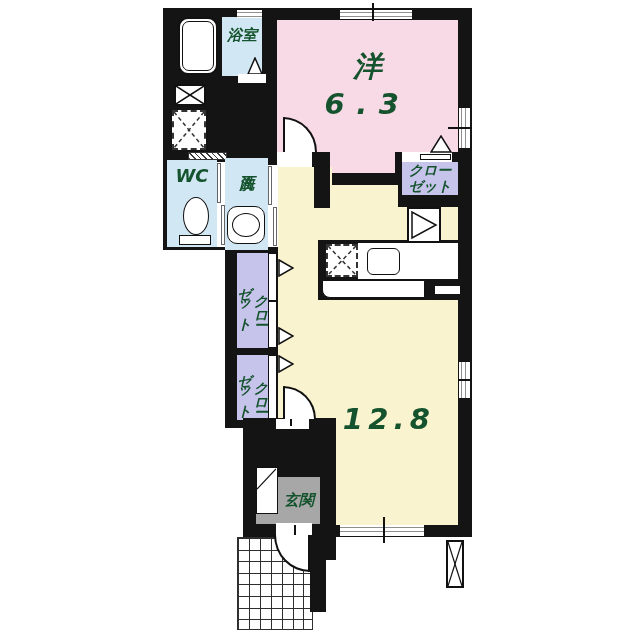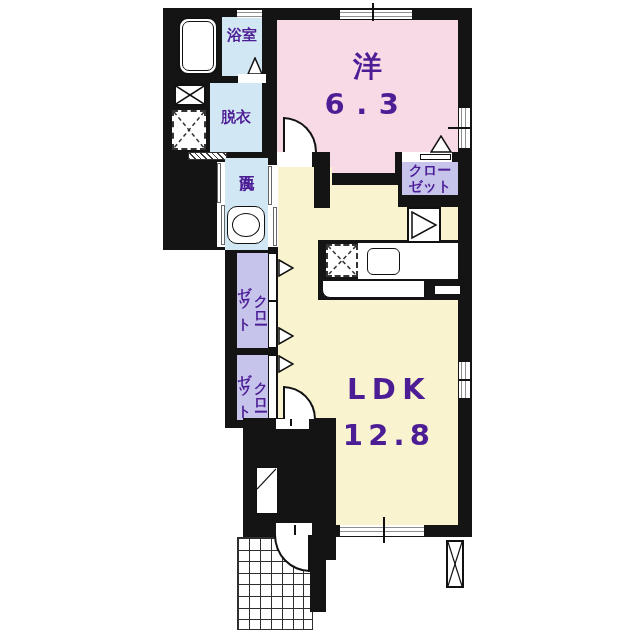--- a/index.html
+++ b/index.html
@@ -8,21 +8,21 @@
   .abs{position:absolute;}
   .wall{background:#141414;}
   .room{display:flex;align-items:center;justify-content:center;}
   .col{flex-direction:column;}
   .blue{background:#d2e7f4;}
   .pink{background:#f8d9e6;}
   .yellow{background:#faf3cf;}
   .purple{background:#c7c4ec;}
   .gray{background:#a7a7a7;}
   .white{background:#fff;}
-  .lbl{font-weight:bold;color:#4c1d95;line-height:1.1;white-space:nowrap;}
+  .lbl{font-weight:bold;color:#14532d;line-height:1.1;white-space:nowrap;font-style:italic;}
   .lbl-sm{font-size:15px;}
   .lbl-xs{font-size:14px;}
   .lbl-big{font-size:29px;}
   .vtext{writing-mode:vertical-rl;}
   .arc-tr{background:#fff;border-radius:0 100% 0 0;
           border-top:2px solid #111;border-right:2px solid #111;border-left:2px solid #111;box-sizing:border-box;}
   .arc-bl{background:#fff;border-radius:0 0 0 100%;
           border-left:2px solid #111;border-bottom:2px solid #111;border-right:2px solid #111;box-sizing:border-box;}
   .win-h{background:linear-gradient(to bottom,#fff 0 2px,#8f8f8f 2px 3px,#fff 3px 6px,#8f8f8f 6px 7px,#fff 7px 100%);}
   .win-v{background:linear-gradient(to right,#fff 0 2px,#8f8f8f 2px 3px,#fff 3px 6px,#8f8f8f 6px 7px,#fff 7px 100%);}
@@ -63,25 +63,27 @@
         <line x1="28" y1="0" x2="0" y2="18" stroke="#111" stroke-width="1.5"></line>
       </svg>
   </div>
   <div class="abs dashedbox" style="left:172px;top:110px;width:34px;height:40px;">
     <svg width="30" height="36">
         <line x1="0" y1="0" x2="30" y2="36" stroke="#333" stroke-width="1.5" stroke-dasharray="4,3"></line>
         <line x1="30" y1="0" x2="0" y2="36" stroke="#333" stroke-width="1.5" stroke-dasharray="4,3"></line>
       </svg>
   </div>
 
-  <div class="abs blue room" style="left:210px;top:83px;width:52px;height:69px;">
-    <span class="lbl lbl-sm">脱衣</span>
-  </div>
   <div class="abs hatch" style="left:188px;top:152px;width:39px;height:8px;"></div>
 
+  <div class="abs blue room col" style="left:167px;top:160px;width:50px;height:87px;justify-content:flex-start;">
+    <span class="lbl" style="font-size:18px;margin-top:6px;">WC</span>
+    <div class="abs" style="left:16px;top:37px;width:26px;height:38px;background:#fff;border:1.5px solid #111;border-radius:50%;box-sizing:border-box;"></div>
+    <div class="abs" style="left:12px;top:75px;width:32px;height:10px;background:#fff;border:1.5px solid #111;box-sizing:border-box;"></div>
+  </div>
   <div class="abs white" style="left:217px;top:162px;width:8px;height:85px;">
     <div class="panel" style="left:0;top:1px;width:4px;height:40px;"></div>
     <div class="panel" style="left:4px;top:43px;width:4px;height:40px;"></div>
   </div>
   <div class="abs blue room col" style="left:225px;top:158px;width:43px;height:92px;justify-content:flex-start;">
     <span class="lbl lbl-sm vtext" style="margin-top:6px;">洗面</span>
     <div class="abs" style="left:2px;top:48px;width:38px;height:38px;background:#fff;border:1.5px solid #111;border-radius:10px;box-sizing:border-box;">
       <div style="position:absolute;left:4px;top:6px;width:26px;height:22px;border:1.2px solid #111;border-radius:50%;"></div>
     </div>
   </div>
@@ -108,21 +110,20 @@
   </svg>
   <div class="abs purple room col" style="left:402px;top:162px;width:56px;height:33px;">
     <span class="lbl lbl-xs">クロー</span>
     <span class="lbl lbl-xs">ゼット</span>
   </div>
 
   <div class="abs yellow" style="left:278px;top:167px;width:54px;height:253px;"></div>
   <div class="abs yellow" style="left:332px;top:185px;width:66px;height:58px;"></div>
   <div class="abs yellow" style="left:395px;top:207px;width:63px;height:36px;"></div>
   <div class="abs yellow room col" style="left:320px;top:300px;width:138px;height:225px;">
-    <span class="lbl lbl-big" style="letter-spacing:0.22em;">LDK</span>
     <span class="lbl lbl-big" style="margin-top:14px;letter-spacing:0.18em;">12.8</span>
   </div>
   <div class="abs wall" style="left:314px;top:152px;width:16px;height:56px;"></div>
 
   <div class="abs white" style="left:277px;top:152px;width:35px;height:15px;"></div>
   <div class="abs arc-tr" style="left:283px;top:117px;width:34px;height:35px;"></div>
 
   <div class="abs wall" style="left:318px;top:240px;width:154px;height:60px;"></div>
   <div class="abs white" style="left:358px;top:243px;width:100px;height:36px;"></div>
   <div class="abs" style="left:367px;top:248px;width:33px;height:27px;background:#fff;border:1.5px solid #111;border-radius:6px;box-sizing:border-box;"></div>
@@ -163,20 +164,23 @@
 
   <div class="abs white" style="left:268px;top:165px;width:10px;height:82px;">
     <div class="panel" style="left:0;top:1px;width:4px;height:39px;"></div>
     <div class="panel" style="left:5px;top:42px;width:4px;height:39px;"></div>
   </div>
 
   <div class="abs wall" style="left:243px;top:418px;width:93px;height:142px;"></div>
   <div class="abs white" style="left:276px;top:419px;width:33px;height:10px;"></div>
   <div class="abs tick" style="left:290px;top:414px;width:2px;height:12px;"></div>
   <div class="abs arc-tr" style="left:283px;top:386px;width:33px;height:33px;"></div>
+  <div class="abs gray room" style="left:256px;top:477px;width:64px;height:47px;">
+    <span class="lbl lbl-sm" style="margin-left:22px;">玄関</span>
+  </div>
   <div class="abs" style="left:256px;top:467px;width:22px;height:47px;background:#fff;border:1.5px solid #111;box-sizing:border-box;">
     <svg width="19" height="22">
         <line x1="0" y1="21" x2="19" y2="1" stroke="#111" stroke-width="1.2"></line>
       </svg>
   </div>
   <div class="abs white" style="left:276px;top:523px;width:36px;height:13px;"></div>
   <div class="abs tick" style="left:294px;top:525px;width:2px;height:11px;"></div>
 
   <div class="abs grid" style="left:237px;top:537px;width:76px;height:93px;"></div>
   <div class="abs wall" style="left:310px;top:535px;width:16px;height:77px;"></div>

